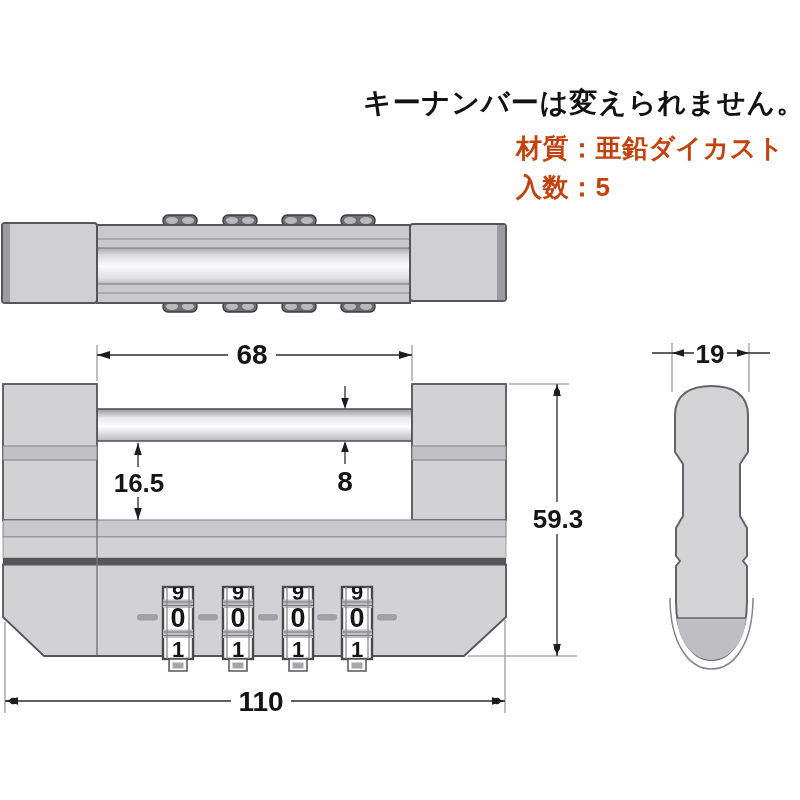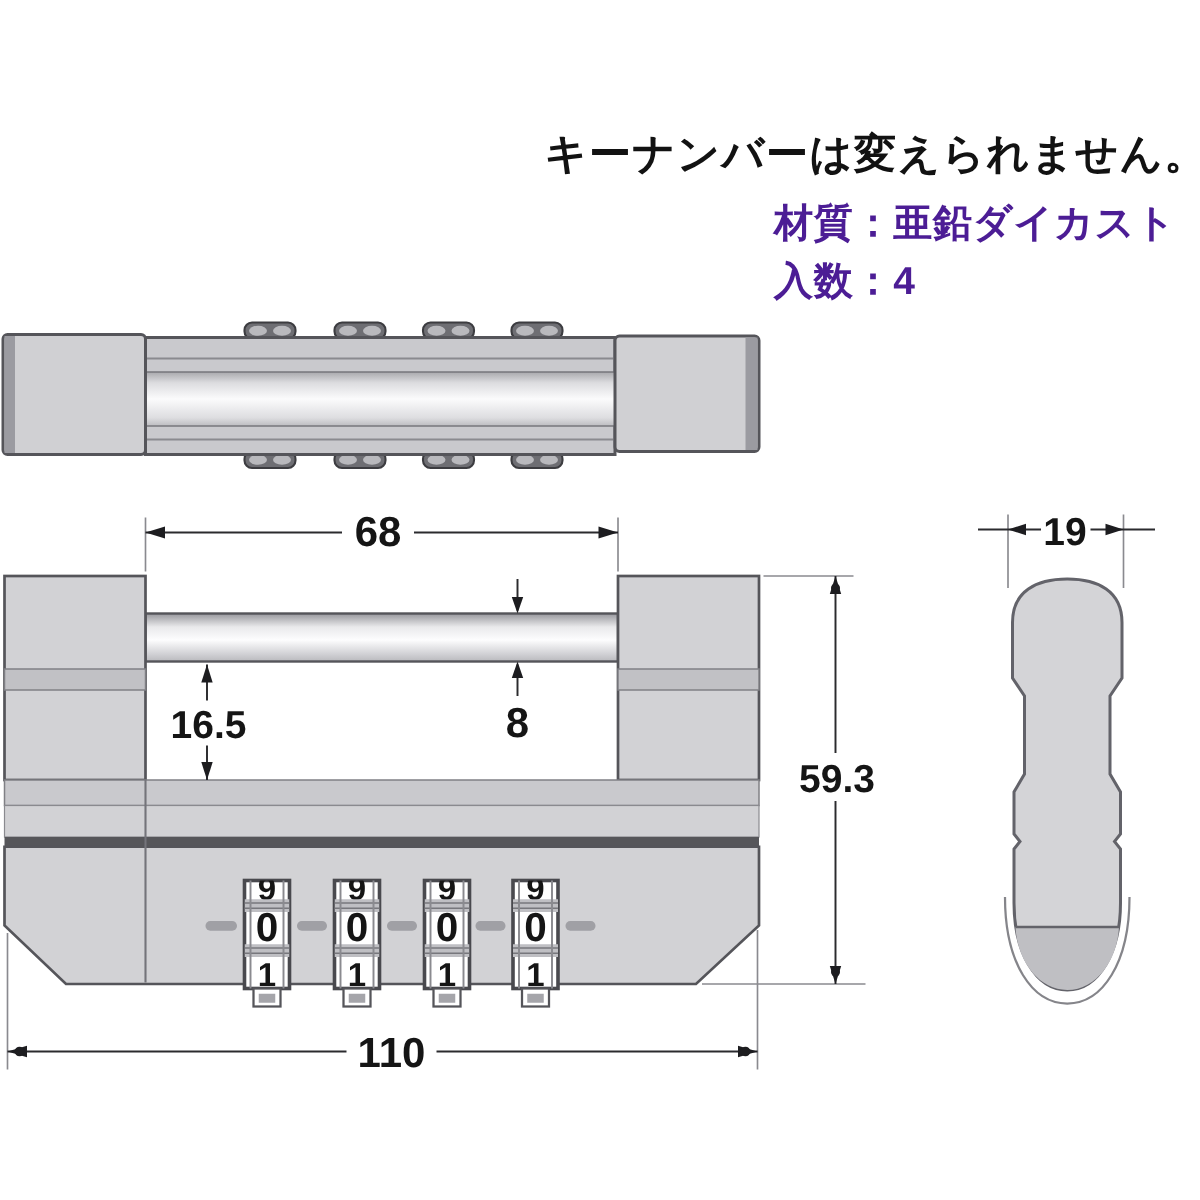--- a/index.html
+++ b/index.html
@@ -1,33 +1,33 @@
 <!DOCTYPE html>
 <html><head>
 <meta charset="utf-8">
 <style>
   html,body{margin:0;padding:0;background:#fff;}
   .page{position:relative;width:800px;height:780px;background:#ffffff;overflow:hidden;
         font-family:"Liberation Sans","DejaVu Sans",sans-serif;}
   .headline{position:absolute;left:363px;top:84px;font-size:28px;font-weight:bold;
             color:#121212;letter-spacing:1px;white-space:nowrap;}
-  .specline{position:absolute;left:516px;font-size:26px;font-weight:600;color:#4c1d95;
+  .specline{position:absolute;left:516px;font-size:26px;font-weight:600;color:#c2410c;
             letter-spacing:.5px;white-space:nowrap;}
   .spec-material{top:131px;}
   .spec-quantity{top:170px;}
   svg text{font-family:"Liberation Sans","DejaVu Sans",sans-serif;font-weight:bold;fill:#151515;}
 </style>
 </head>
 <body>
 
 <div class="page">
 
   <div class="headline">キーナンバーは変えられません。</div>
   <div class="specline spec-material">材質：亜鉛ダイカスト</div>
-  <div class="specline spec-quantity">入数：4</div>
+  <div class="specline spec-quantity">入数：5</div>
 
   <svg width="800" height="800" viewBox="0 0 800 800">
     <defs>
       <linearGradient id="gradShackle" x1="0" y1="0" x2="0" y2="1">
         <stop offset="0%" stop-color="#97979c"></stop>
         <stop offset="28%" stop-color="#e9e9eb"></stop>
         <stop offset="55%" stop-color="#fdfdfe"></stop>
         <stop offset="85%" stop-color="#d0d0d4"></stop>
         <stop offset="100%" stop-color="#b9b9bd"></stop>
       </linearGradient>

